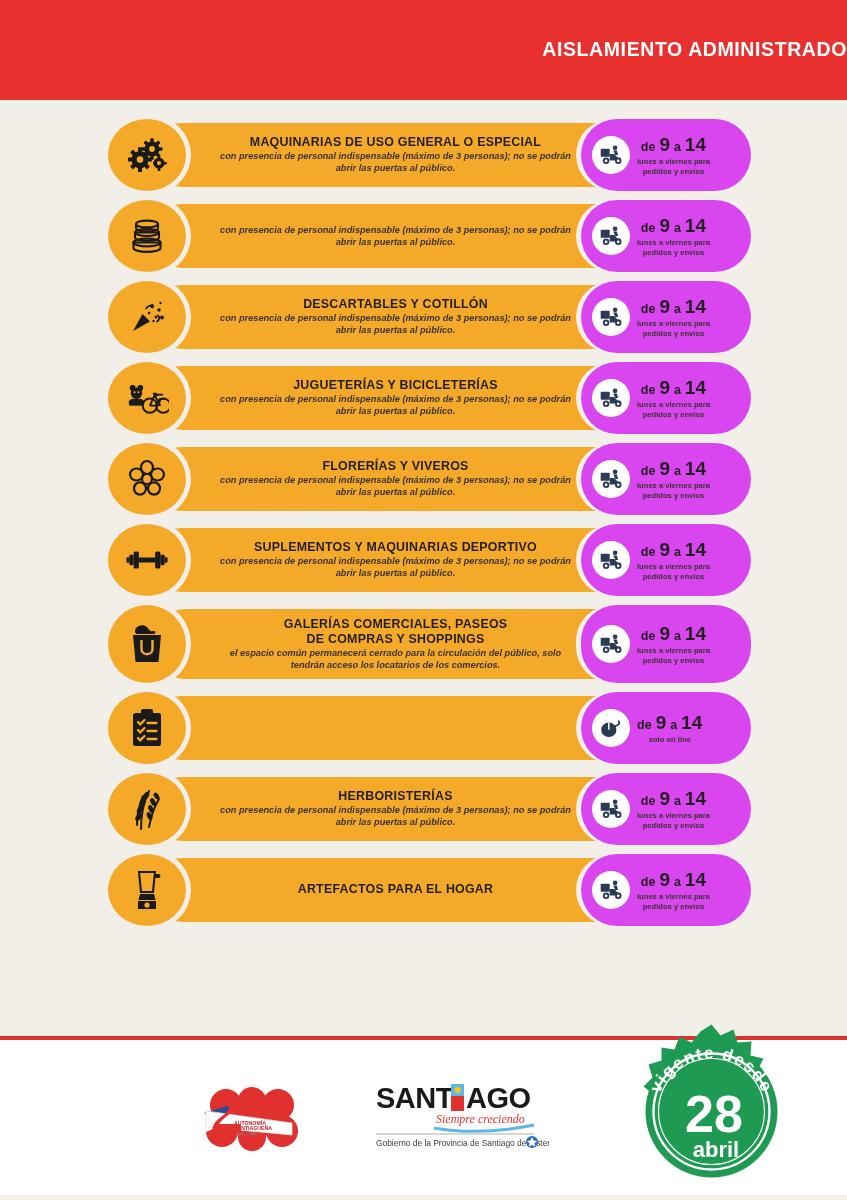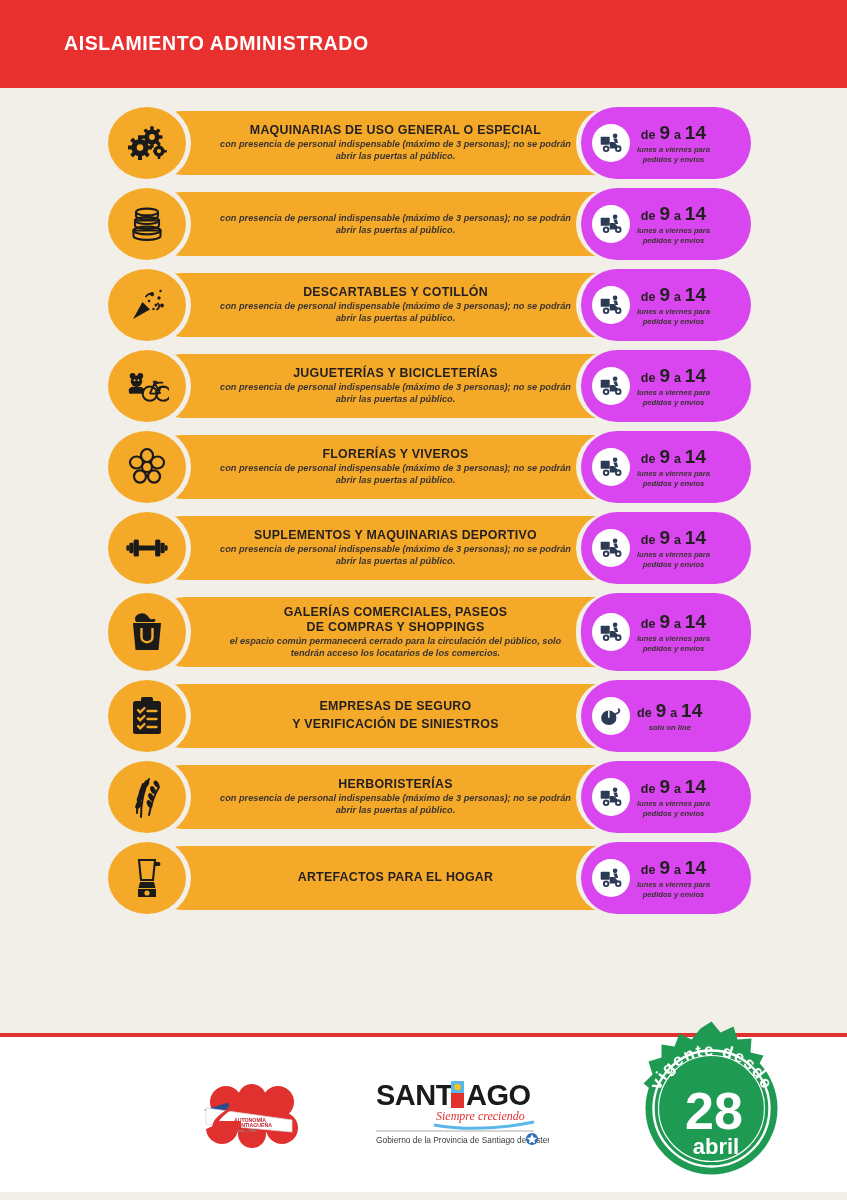--- a/index.html
+++ b/index.html
@@ -14,24 +14,24 @@
   .poster{
     position:absolute;inset:0;
     width:847px;height:1200px;
     background:#f2efe9;
     display:flex;flex-direction:column;
   }
 
   
   .header{
     position:relative;
-    height:88px;
+    height:100px;
     background:#e8302f;
     flex:0 0 auto;
-    display:flex;align-items:center;
+    display:flex;align-items:center;justify-content:flex-end;
   }
   .header-titles{
     padding-left:64px;
     color:#ffffff;
     line-height:1.30;
   }
   .header-line{
     font-size:19.5px;
     font-weight:bold;
     letter-spacing:0.6px;
@@ -134,36 +134,35 @@
   }
   .time-main{
     font-size:12.5px;
     font-weight:bold;
     letter-spacing:0.2px;
     white-space:nowrap;
   }
   .time-main .big{font-size:19px;font-weight:bold;}
   .time-sub{
     font-size:7.6px;
-    font-style:italic;
     font-weight:bold;
     line-height:1.22;
     margin-top:1px;
     color:#3a3430;
     white-space:pre-line;
   }
 
   
   .footer{
     position:relative;
     flex:0 0 auto;
     height:155px;
     background:#ffffff;
     border-top:4px solid #e0312f;
-    border-bottom:8px solid #ef4444;
+    border-bottom:5px solid #ef4444;
     display:flex;align-items:center;
     margin-top:10px;
   }
   .footer-logos{
     display:flex;align-items:center;
     gap:58px;
     padding-left:196px;
   }
   .logo-200{position:relative;width:120px;height:70px;}
   .logo-santiago{position:relative;width:175px;height:80px;}
@@ -557,25 +556,20 @@
               <rect x="12" y="2" width="12" height="6" rx="2"></rect>
             </g>
             <g fill="none" stroke="#f5a929" stroke-width="2.3" stroke-linecap="round">
               <path d="M9 15l2.2 2.4L15.5 13"></path>
               <path d="M9 23l2.2 2.4L15.5 21"></path>
               <path d="M9 31l2.2 2.4L15.5 29"></path>
               <path d="M18.5 16h9M18.5 24h9M18.5 32h9"></path>
             </g>
           </svg>
         </div>
-        <div class="texts">
-          <div class="row-title" style="white-space:pre-line;line-height:1.45">EMPRESAS DE SEGURO
-Y VERIFICACIÓN DE SINIESTROS</div>
-          <div class="row-sub"></div>
-        </div>
         <div class="time-cap">
           <div class="time-icon">
             <svg width="27" height="22" viewBox="0 0 30 24">
               <g fill="#2b3a55">
                 <ellipse cx="12" cy="14" rx="8.5" ry="8"></ellipse>
                 <path d="M12 6v8" stroke="#fff" stroke-width="1.6"></path>
               </g>
               <path d="M19 10c4-1 6-3.5 4-5.5" fill="none" stroke="#2b3a55" stroke-width="2" stroke-linecap="round"></path>
             </svg>
           </div>

